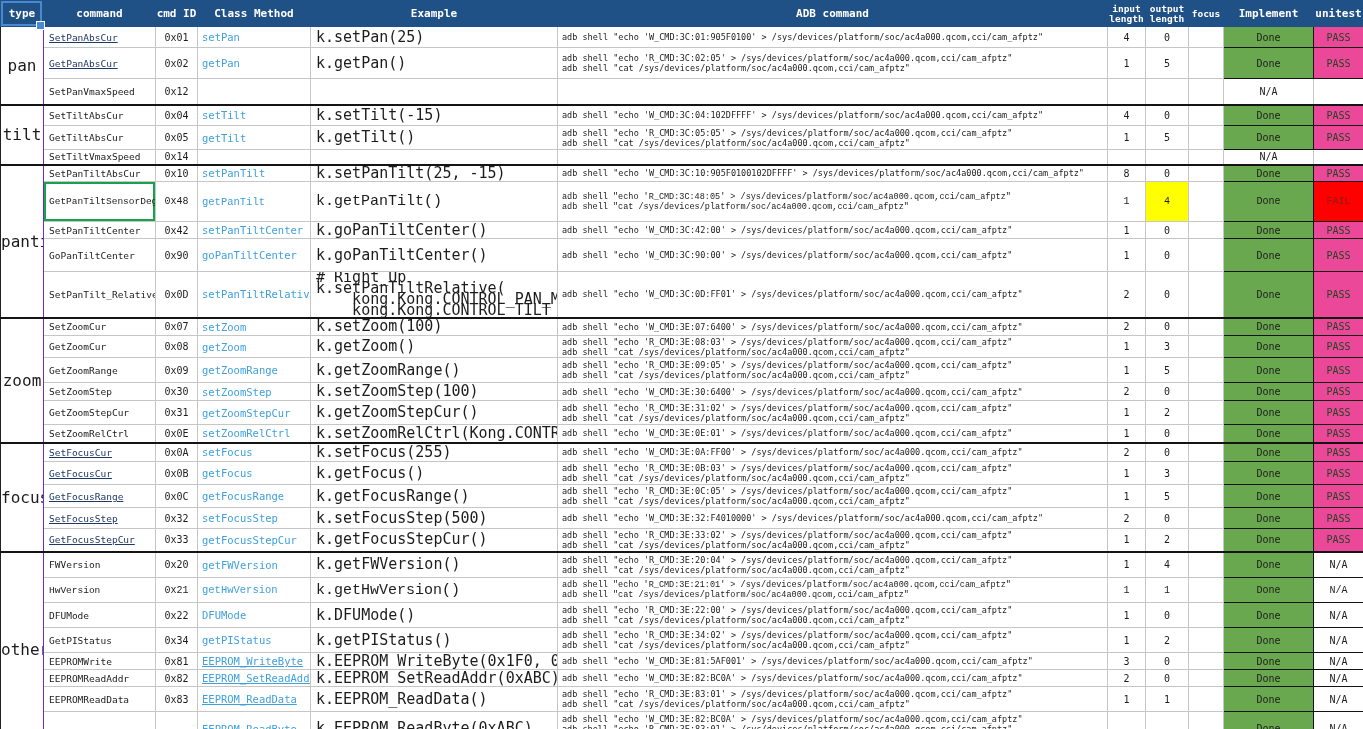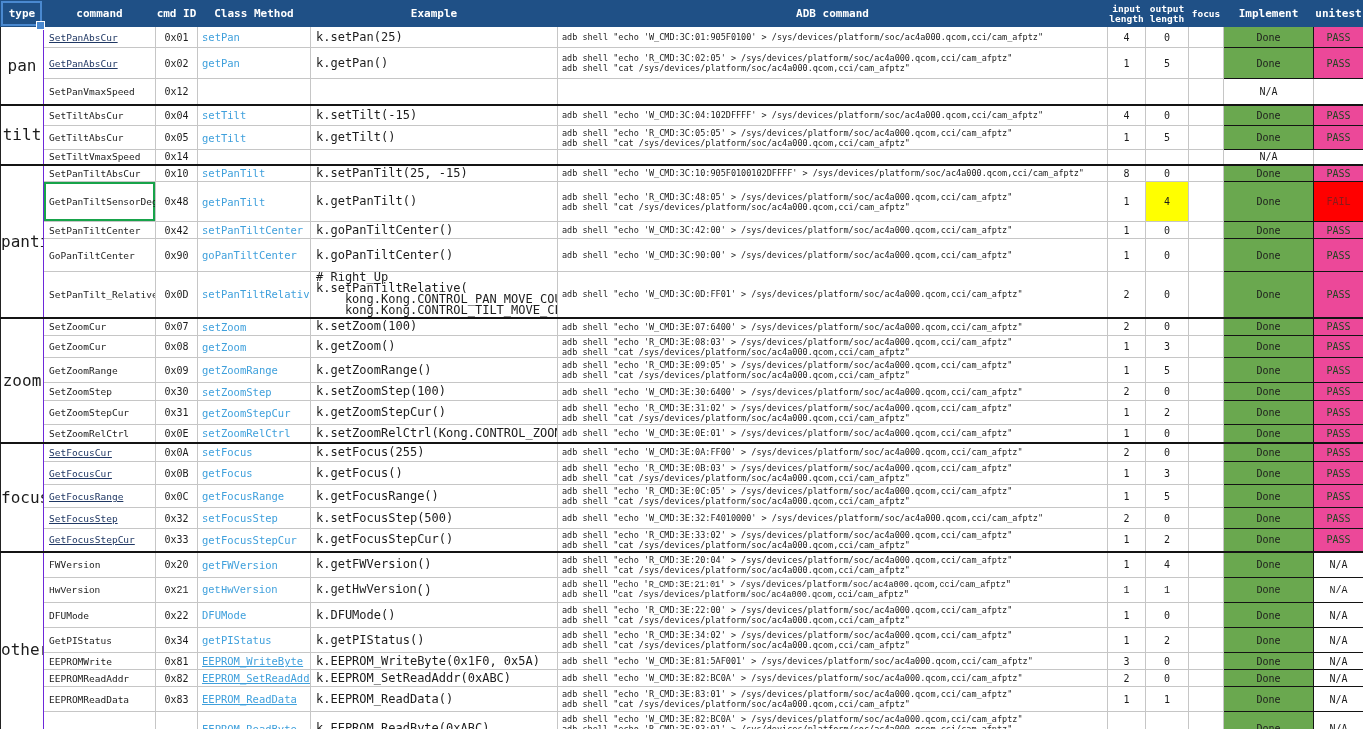--- a/index.html
+++ b/index.html
@@ -15,21 +15,21 @@
   .selhandle{position:absolute;right:-2px;bottom:-4px;width:7px;height:7px;background:#4a89d0;border:1px solid #fff;z-index:6;}
   td{border:1px solid #c6c6c6;color:#1c1c1c;background:#fff;}
   tr.gsep>td{border-top:2px solid #141414;}
   td.type-cell{font-size:16px;text-align:center;border-right:1px solid #6d28d9;border-left:1px solid #222;}
   td.cmd{font-size:9.5px;padding-left:5px;}
   td.cmd.link{text-decoration:underline;color:#203864;}
   td.sel-green{box-shadow:inset 0 0 0 2px #17a34a;}
   td.cid{font-size:10px;text-align:center;}
   td.method{font-size:10.5px;color:#3fa0dc;padding-left:4px;}
   td.method.mlink{text-decoration:underline;}
-  td.example{font-size:12px;padding-left:5px;line-height:11px;margin-top:39px;}
+  td.example{font-size:15px;padding-left:5px;line-height:11px;margin-top:39px;}
   td.adb{font-size:8.5px;line-height:10px;padding-left:4px;}
   td .pre{margin:0;font:inherit;white-space:pre;}
   td.num{font-size:10px;text-align:center;}
   td.hl{background:#ffff00;}
   td.boxed{border:1px solid #141414;}
   td.done{background:#6aa84f;text-align:center;font-size:10px;color:#1c1c1c;margin-top:32px;}
   td.pass{background:#ec4899;text-align:center;font-size:10px;color:#1e4620;}
   td.fail{background:#ff0000;text-align:center;font-size:10px;color:#8b1a1a;}
   td.na{text-align:center;font-size:10px;}
   td.na-plain{text-align:center;font-size:10px;}
@@ -181,21 +181,21 @@
         </td>
         <td class="adb">
           <div class="pre">adb shell "echo 'W_CMD:3C:10:905F0100102DFFFF' &gt; /sys/devices/platform/soc/ac4a000.qcom,cci/cam_afptz"</div>
         </td>
         <td class="num">8</td>
         <td class="num">0</td>
         <td class="num"></td>
         <td class="done boxed">Done</td>
         <td class="pass boxed">PASS</td>
       </tr>
-      <tr style="height: 40px;">
+      <tr style="height: 40px; font-family: Liberation Mono, monospace;">
         <td class="cmd sel-green">GetPanTiltSensorDeg</td>
         <td class="cid">0x48</td>
         <td class="method">getPanTilt</td>
         <td class="example">
           <div class="pre">k.getPanTilt()</div>
         </td>
         <td class="adb">
           <div class="pre">adb shell "echo 'R_CMD:3C:48:05' &gt; /sys/devices/platform/soc/ac4a000.qcom,cci/cam_afptz"
 adb shell "cat /sys/devices/platform/soc/ac4a000.qcom,cci/cam_afptz"</div>
         </td>

